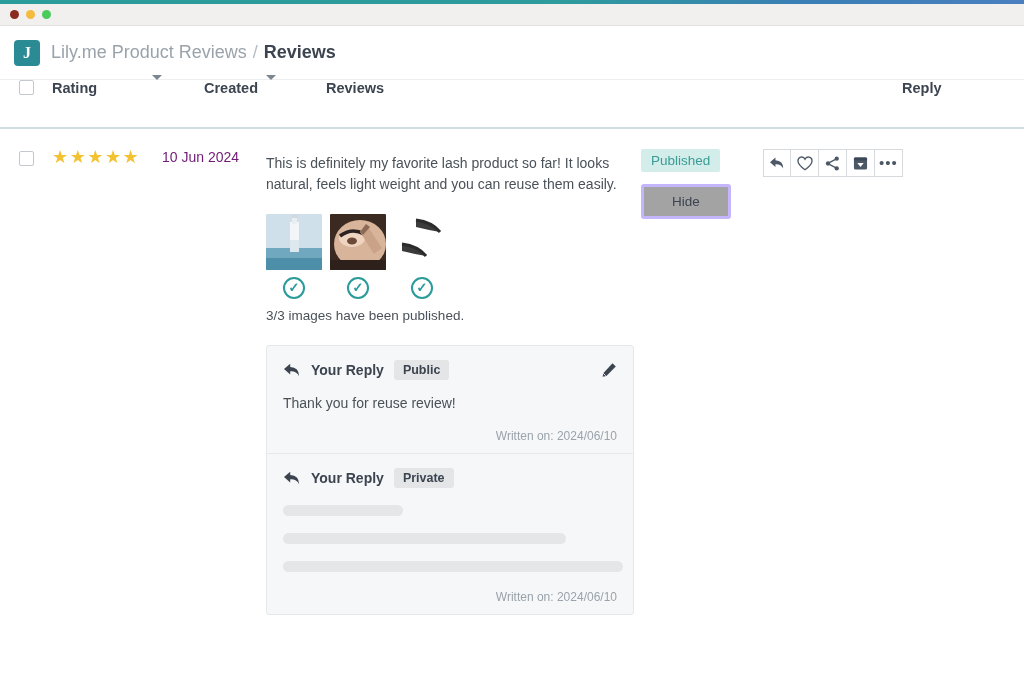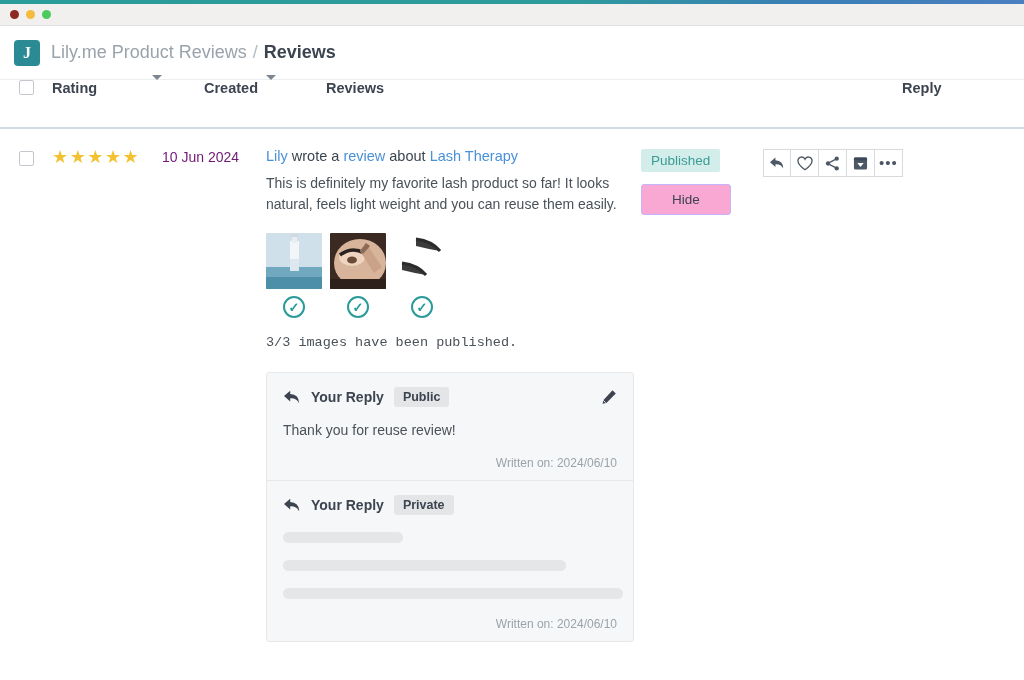--- a/index.html
+++ b/index.html
@@ -100,21 +100,21 @@
     display:block;
   }
   .check-badge{
     width:22px;height:22px;border-radius:50%;
     border:2px solid #2a9a9a;color:#2a9a9a;
     background:#fff;
     display:flex;align-items:center;justify-content:center;
     font-size:13px;font-weight:bold;line-height:1;
     margin-top:7px;box-sizing:border-box;
   }
-  .pub-note{font-size:13.5px;color:#4a5158;margin-top:17px;font-family:Liberation Mono, monospace;}
+  .pub-note{font-size:13.5px;color:#4a5158;margin-top:9px;}
 
   
   .reply-card{
     margin-top:22px;width:368px;
     background:#f6f7f8;
     border:1px solid #e6e8ea;
     border-radius:3px;box-sizing:border-box;
   }
   .reply-block{padding:14px 16px 10px 16px;}
   .reply-block + .reply-block{border-top:1px solid #e6e8ea;}
@@ -138,21 +138,21 @@
 
   
   .badge-published{
     display:inline-block;
     background:#d3edea;color:#3a9c95;
     font-size:13.5px;padding:4px 10px;border-radius:2px;text-align:center;
   }
   .hide-btn{
     display:block;margin-top:12px;
     width:90px;text-align:center;
-    background:#f9a8d4;border:1px solid #c4b5fd;border-radius:3px;
+    background:#a3a3a3;border:3px solid #c4b5fd;border-radius:3px;
     font-size:13.5px;color:#3c4450;
     padding:7px 0;cursor:pointer;
     font-family:"Liberation Sans", sans-serif;
   }
   .action-group{display:flex;}
   .act{
     width:28px;height:28px;
     border:1px solid #d6dadd;border-left:none;
     background:#fff;
     display:flex;align-items:center;justify-content:center;
@@ -202,21 +202,20 @@
   </div>
 
   <div class="cell-stars">
     <div class="stars">★★★★★</div>
   </div>
 
   <div class="cell-date">10 Jun 2024</div>
 
   <div class="cell-body">
 
-    <div class="headline"><span class="link">Lily</span><span> wrote a </span><span class="link">review</span><span> about </span><span class="link">Lash Therapy</span></div>
 
     <div class="review-text">This is definitely my favorite lash product so far! It looks natural, feels light weight and you can reuse them easily.</div>
 
     <div class="thumbs">
 
       <div class="thumb-wrap">
         <svg class="thumb" viewBox="0 0 56 56">
           <rect width="56" height="56" fill="#cfe0ea"></rect>
           <rect y="34" width="56" height="22" fill="#6fa8bf"></rect>
           <rect y="44" width="56" height="12" fill="#4d8ea8"></rect>

